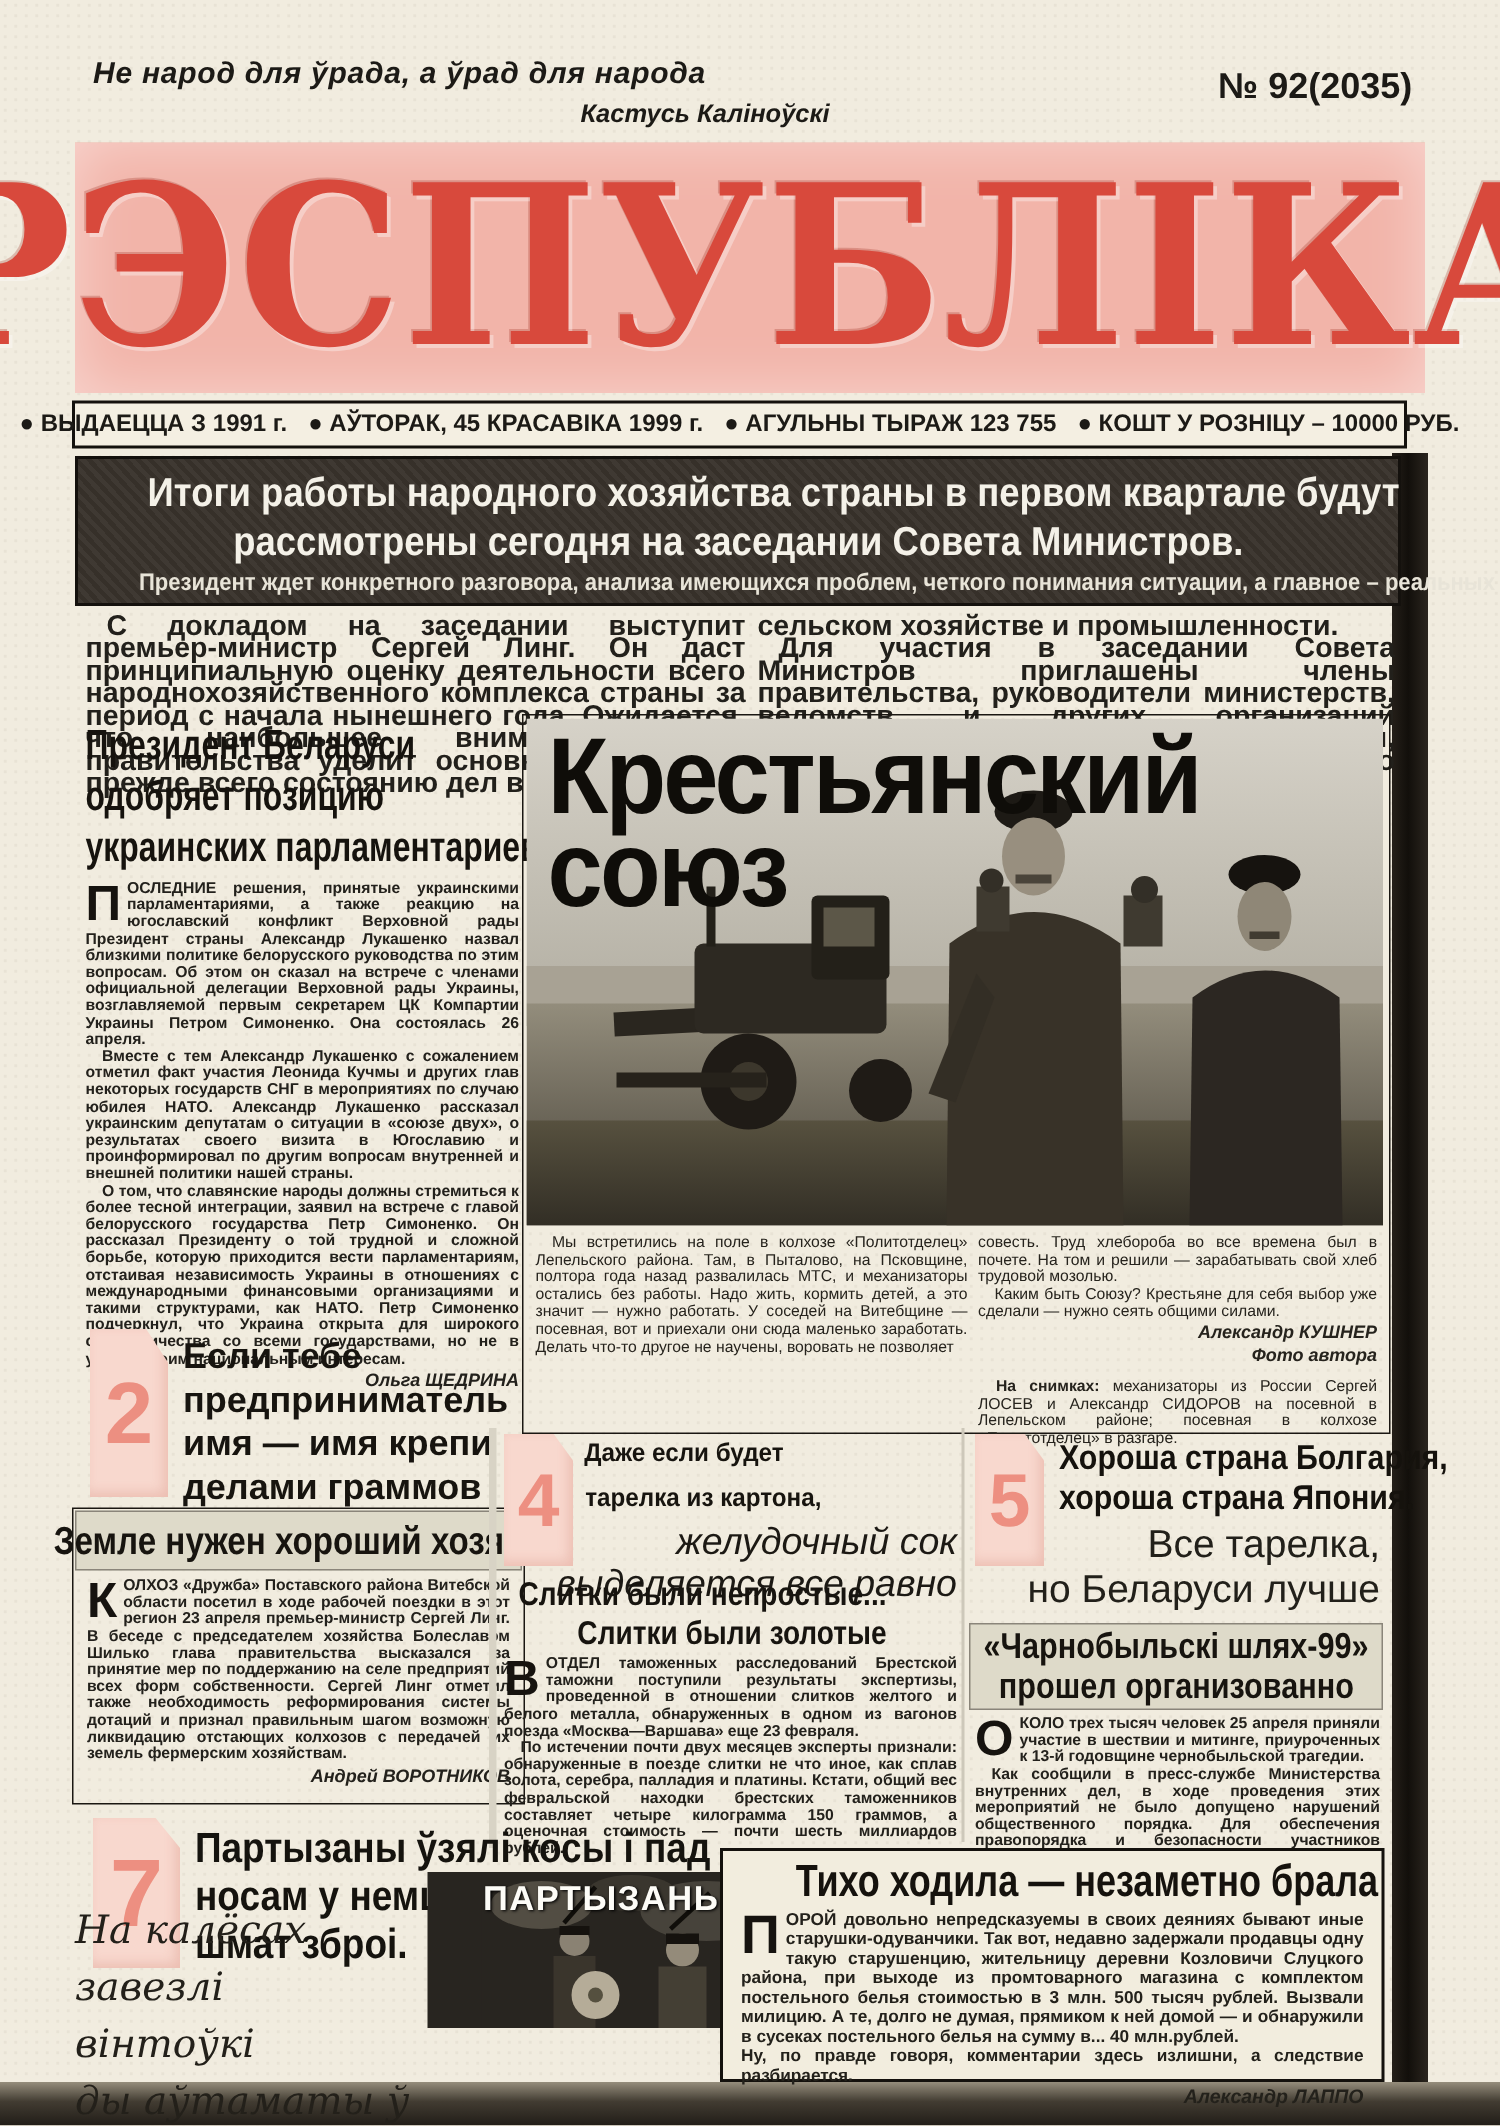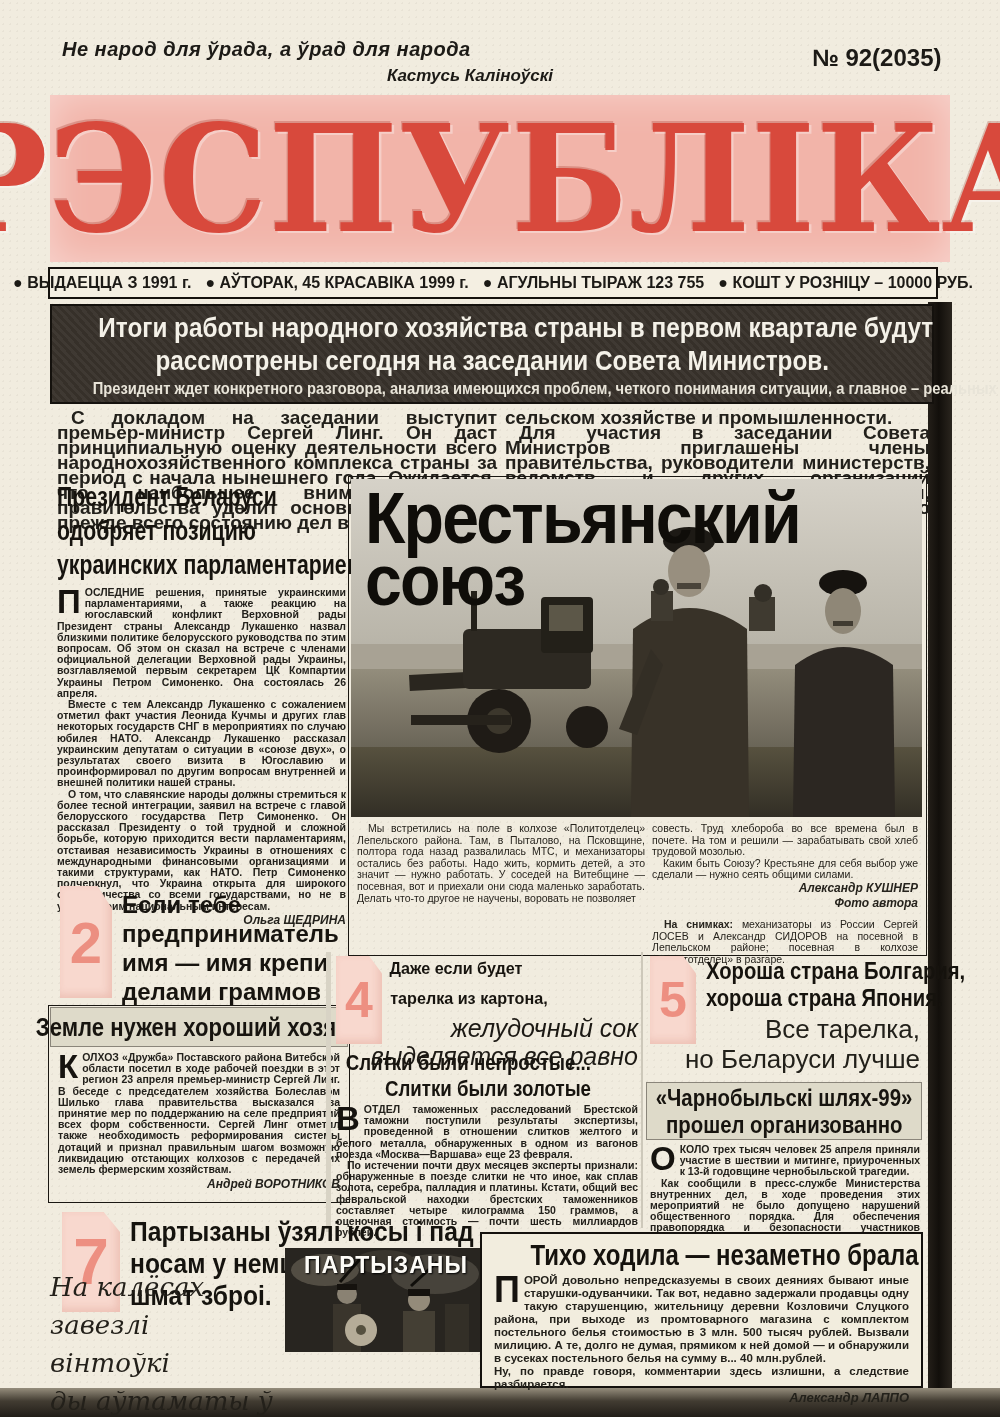--- a/index.html
+++ b/index.html
@@ -283,21 +283,21 @@
     <div>Партызаны ўзялі косы і пад</div>
     <div>носам у немцаў "накасілі"</div>
     <div>шмат зброі.</div>
   </div>
   <div class="abs s7-ital" style="left:50px;top:1268px;width:240px;">
     <div>На калёсах завезлі</div>
     <div>вінтоўкі</div>
     <div>ды аўтаматы ў лес</div>
   </div>
 
-  <div class="abs" style="left:285px;top:1248px;width:202px;height:104px;background:#282520;">
+  <div class="abs" style="left:285px;top:1248px;width:202px;height:104px;background:#282520;padding-left:36px;">
     <svg width="202" height="104" viewBox="0 0 202 104">
       <rect x="0" y="0" width="202" height="104" fill="#282520"></rect>
       <ellipse cx="40" cy="22" rx="34" ry="16" fill="#524d43"></ellipse>
       <ellipse cx="150" cy="26" rx="44" ry="20" fill="#47433b"></ellipse>
       <ellipse cx="100" cy="14" rx="30" ry="12" fill="#3a362e"></ellipse>
       <line x1="55" y1="34" x2="76" y2="10" stroke="#100e0a" stroke-width="3"></line>
       <line x1="126" y1="38" x2="152" y2="14" stroke="#100e0a" stroke-width="3"></line>
       <circle cx="62" cy="46" r="10" fill="#8a8273"></circle>
       <rect x="52" y="36" width="20" height="6" fill="#15120e"></rect>
       <rect x="48" y="56" width="28" height="48" fill="#3a352c"></rect>

